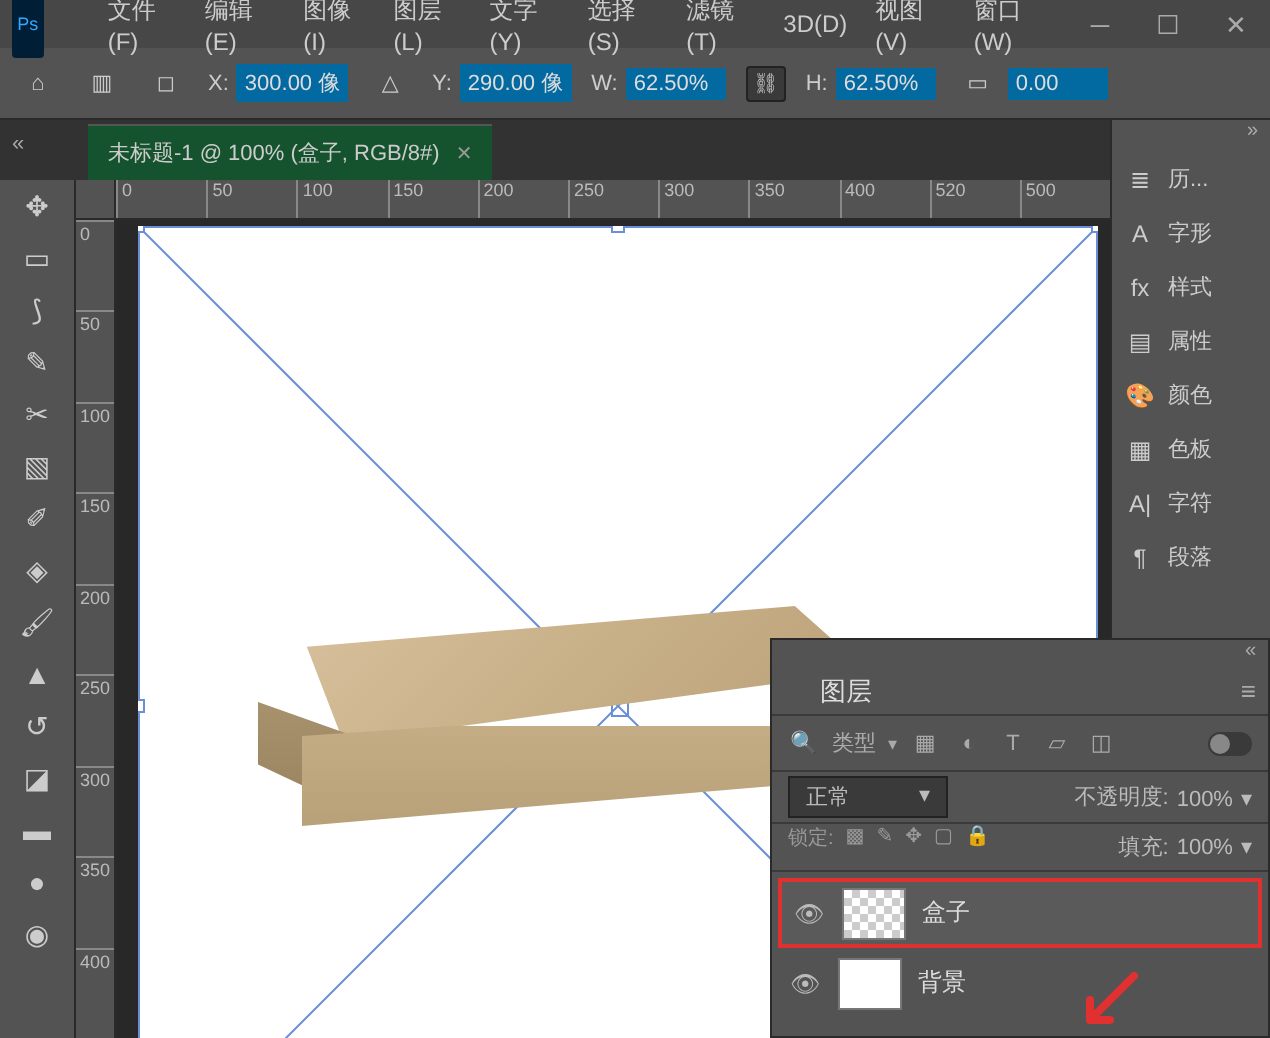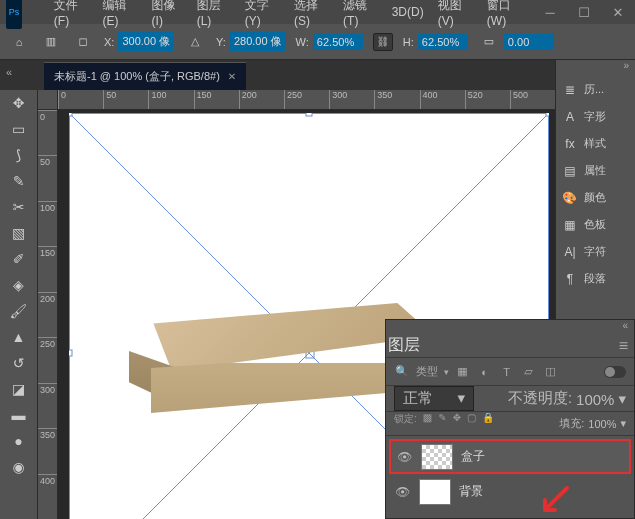--- a/index.html
+++ b/index.html
@@ -9,21 +9,21 @@
 .menubar span{padding:2px 6px;cursor:default}
 .winctrl{margin-left:auto;display:flex}
 .winctrl div{width:34px;height:24px;display:flex;align-items:center;justify-content:center;color:#aaa;font-size:13px}
 .optbar{height:36px;background:#535353;border-bottom:1px solid #2a2a2a;display:flex;align-items:center;padding:0 8px;color:#ccc;font-size:11px;gap:10px}
 .optbar .ico{width:22px;height:22px;display:flex;align-items:center;justify-content:center;color:#ccc}
 .optbar .field{display:flex;align-items:center;gap:4px}
 .optbar .val{background:#0369a1;color:#ddd;padding:2px 4px;min-width:50px}
 .optbar .link{width:20px;height:18px;background:#3a3a3a;border:1px solid #222;display:flex;align-items:center;justify-content:center;font-size:10px;border-radius:2px}
 .tabstrip{height:30px;background:#323232;display:flex;align-items:flex-end;padding-left:44px;padding-top:4px}
 .tabstrip .collapse{position:absolute;left:6px;top:66px;color:#aaa;font-size:11px}
-.tab{background:#0f172a;color:#ccc;font-size:11px;padding:6px 10px;border-top:1px solid #555;display:flex;align-items:center;gap:8px}
+.tab{background:#14532d;color:#ccc;font-size:11px;padding:6px 10px;border-top:1px solid #555;display:flex;align-items:center;gap:8px}
 .tab .x{color:#999;font-size:10px}
 .toolbar{position:absolute;left:0;top:90px;width:38px;bottom:0;background:#535353;border-right:1px solid #2a2a2a;display:flex;flex-direction:column;align-items:center;padding-top:2px;gap:4px}
 .toolbar .tool{width:28px;height:22px;display:flex;align-items:center;justify-content:center;color:#ccc;font-size:14px;position:relative}
 .canvaswrap{position:absolute;left:38px;top:90px;right:80px;bottom:0;background:#282828}
 .ruler-h{position:absolute;left:20px;right:0;top:0;height:20px;background:#535353;border-bottom:1px solid #2a2a2a;display:flex;color:#bbb;font-size:9px;overflow:hidden}
 .ruler-h div{width:50px;border-left:1px solid #888;padding-left:2px}
 .ruler-v{position:absolute;left:0;top:20px;width:20px;bottom:0;background:#535353;border-right:1px solid #2a2a2a;color:#bbb;font-size:9px;display:flex;flex-direction:column;overflow:hidden}
 .ruler-v div{height:50px;border-top:1px solid #888;padding-top:2px;padding-left:2px;line-height:1}
 .ruler-c{position:absolute;left:0;top:0;width:20px;height:20px;background:#535353;border-right:1px solid #2a2a2a;border-bottom:1px solid #2a2a2a}
 .canvas{position:absolute;left:31px;top:23px;width:480px;height:480px;background:#fff}
@@ -31,27 +31,27 @@
 .box-shape{position:absolute;left:60px;top:190px;width:305px;height:110px}
 .box-top{position:absolute;left:0;top:0;width:305px;height:68px;background:linear-gradient(135deg,#d9c29e 0%,#c8b089 50%,#baa079 100%);clip-path:polygon(8% 30%,88% 0%,100% 48%,14% 100%)}
 .box-front{position:absolute;left:22px;top:60px;width:283px;height:50px;background:linear-gradient(180deg,#c4ac84,#b8a078);clip-path:polygon(0% 10%,100% -28%,100% 52%,0% 100%)}
 .box-side{position:absolute;left:0;top:48px;width:44px;height:52px;background:linear-gradient(180deg,#a8926d,#9a845f);clip-path:polygon(0% 0%,100% 30%,100% 100%,0% 60%)}
 .rpanel{position:absolute;right:0;top:60px;width:80px;bottom:0;background:#535353;border-left:1px solid #2a2a2a}
 .rpanel .pcollapse{height:16px;text-align:right;padding-right:6px;color:#aaa;font-size:10px}
 .rpanel .pitem{height:27px;display:flex;align-items:center;padding-left:6px;color:#ccc;font-size:11px;gap:6px}
 .rpanel .pico{width:16px;height:16px;display:flex;align-items:center;justify-content:center;font-size:12px}
 .layers{position:absolute;right:0;bottom:0;width:250px;height:200px;background:#535353;border:1px solid #2a2a2a}
 .layers .lhead{height:14px;text-align:right;padding-right:6px;color:#aaa;font-size:10px}
-.layers .ltab{height:24px;display:flex;align-items:center;padding-left:2px;color:#ddd;font-size:16px;border-bottom:1px solid #3a3a3a}
+.layers .ltab{height:24px;display:flex;align-items:center;padding-left:24px;color:#ddd;font-size:13px;border-bottom:1px solid #3a3a3a}
 .layers .ltab .menu{margin-left:auto;padding-right:6px;color:#aaa}
 .layers .lfilter{height:28px;display:flex;align-items:center;padding:0 8px;gap:6px;color:#aaa;font-size:11px;border-bottom:1px solid #3a3a3a}
 .layers .lfilter .fico{width:16px;height:16px;display:flex;align-items:center;justify-content:center;font-size:11px}
 .layers .lfilter .sw{margin-left:auto;width:22px;height:12px;background:#3a3a3a;border-radius:6px;position:relative}
 .layers .lfilter .sw::after{content:"";position:absolute;left:1px;top:1px;width:10px;height:10px;background:#888;border-radius:50%}
-.layers .lblend{height:26px;display:flex;align-items:center;padding:0 8px;gap:2px;color:#bbb;font-size:15px;border-bottom:1px solid #3a3a3a}
+.layers .lblend{height:26px;display:flex;align-items:center;padding:0 8px;gap:2px;color:#bbb;font-size:11px;border-bottom:1px solid #3a3a3a}
 .layers .lblend .dd{background:#3a3a3a;padding:2px 8px;border:1px solid #222;flex:0 0 80px;display:flex;justify-content:space-between}
 .layers .lblend .r{margin-left:auto;display:flex;align-items:flex-end;gap:4px}
 .layers .llock{height:24px;display:flex;padding:0 8px;gap:6px;color:#999;font-size:10px;border-bottom:1px solid #3a3a3a}
 .layers .llock .r{margin-left:auto;display:flex;align-items:center;gap:4px;color:#bbb;font-size:11px}
 .layers .layerlist{padding:3px}
 .layer-row{height:35px;display:flex;align-items:center;gap:8px;padding:0 6px;color:#ddd;font-size:12px}
 .layer-row.sel{background:#5a5a5a;border:2px solid #e03030}
 .layer-row .eye{width:16px;color:#bbb}
 .layer-row .thumb{width:32px;height:26px;background:#fff;border:1px solid #777}
 .layer-row .thumb.trans{background:repeating-conic-gradient(#ccc 0 25%,#fff 0 50%) 0 0/8px 8px}
@@ -83,21 +83,21 @@
   <div class="ico">⌂</div>
   <div class="ico">▥</div>
   <div class="ico">◻</div>
   <div class="field">
       <span>X:</span>
       <span class="val">300.00 像</span>
     </div>
   <div class="ico">△</div>
   <div class="field">
       <span>Y:</span>
-      <span class="val">280.00 像</span>
+      <span class="val">290.00 像</span>
     </div>
   <div class="field">
       <span>W:</span>
       <span class="val">62.50%</span>
     </div>
   <div class="link">⛓</div>
   <div class="field">
       <span>H:</span>
       <span class="val">62.50%</span>
     </div>

